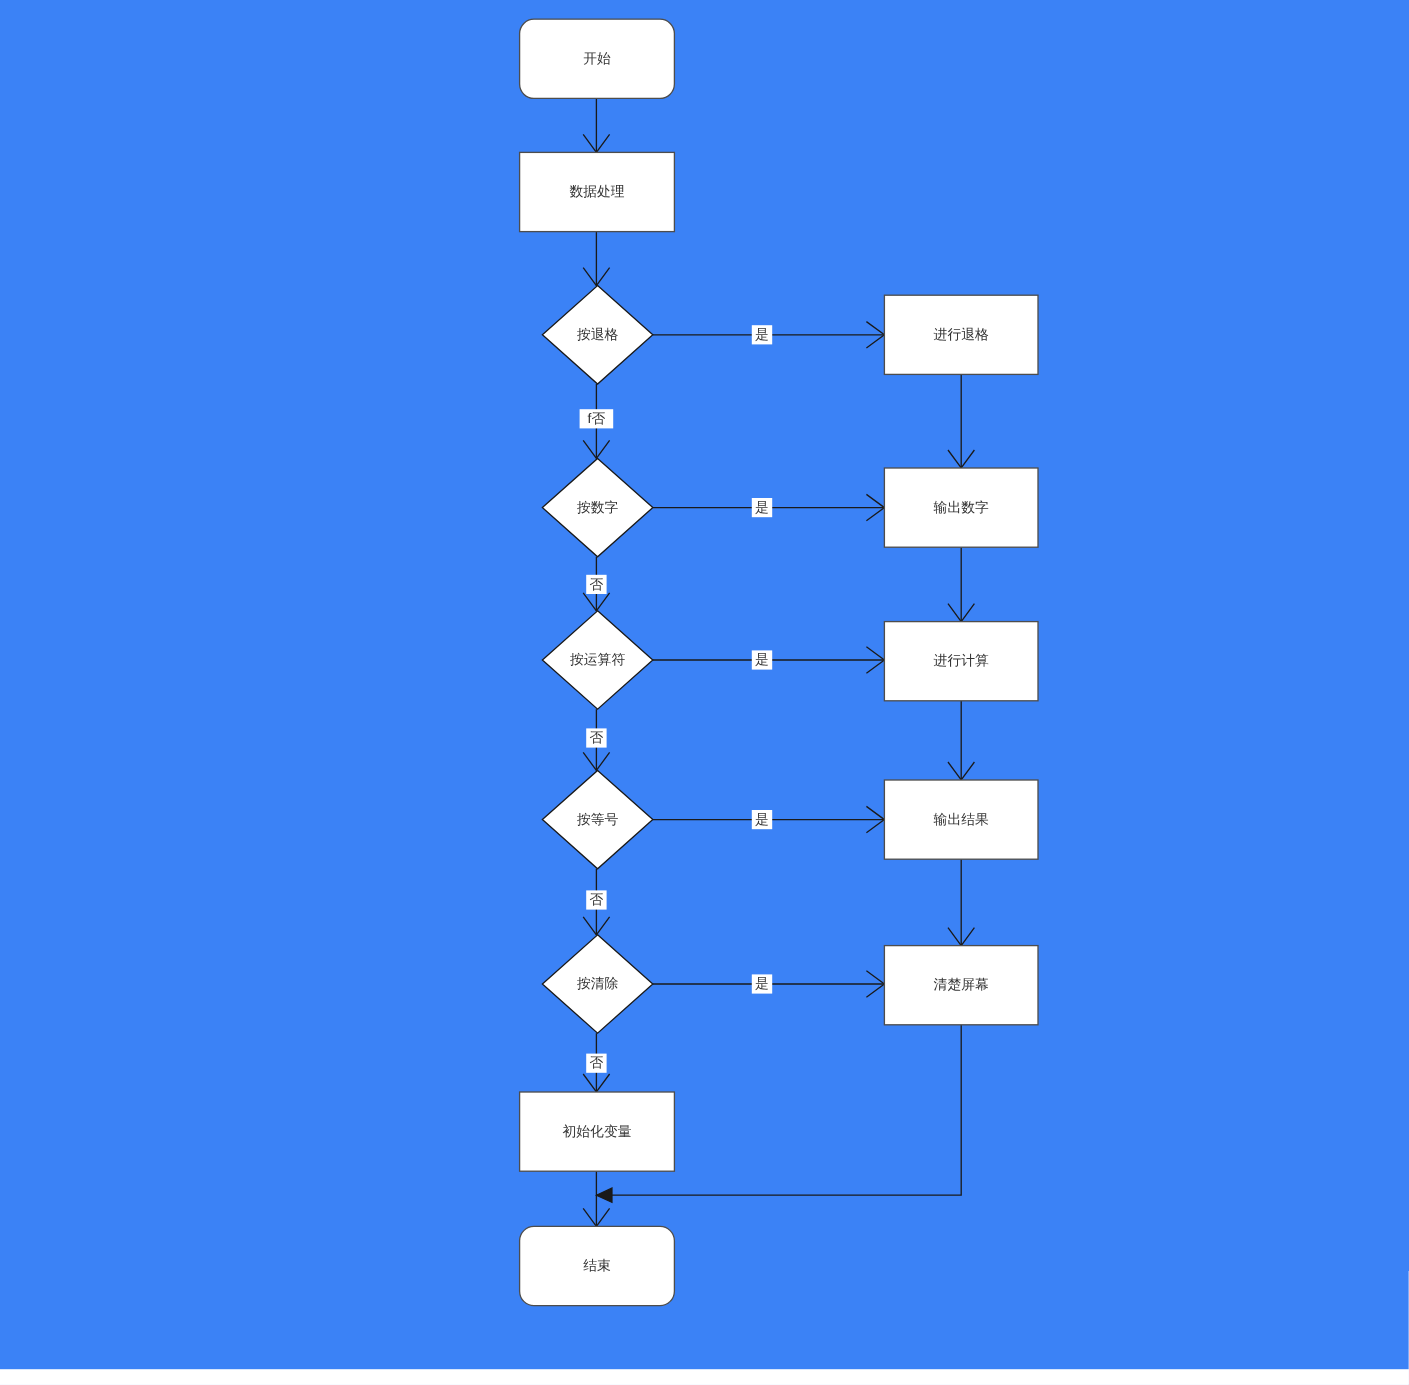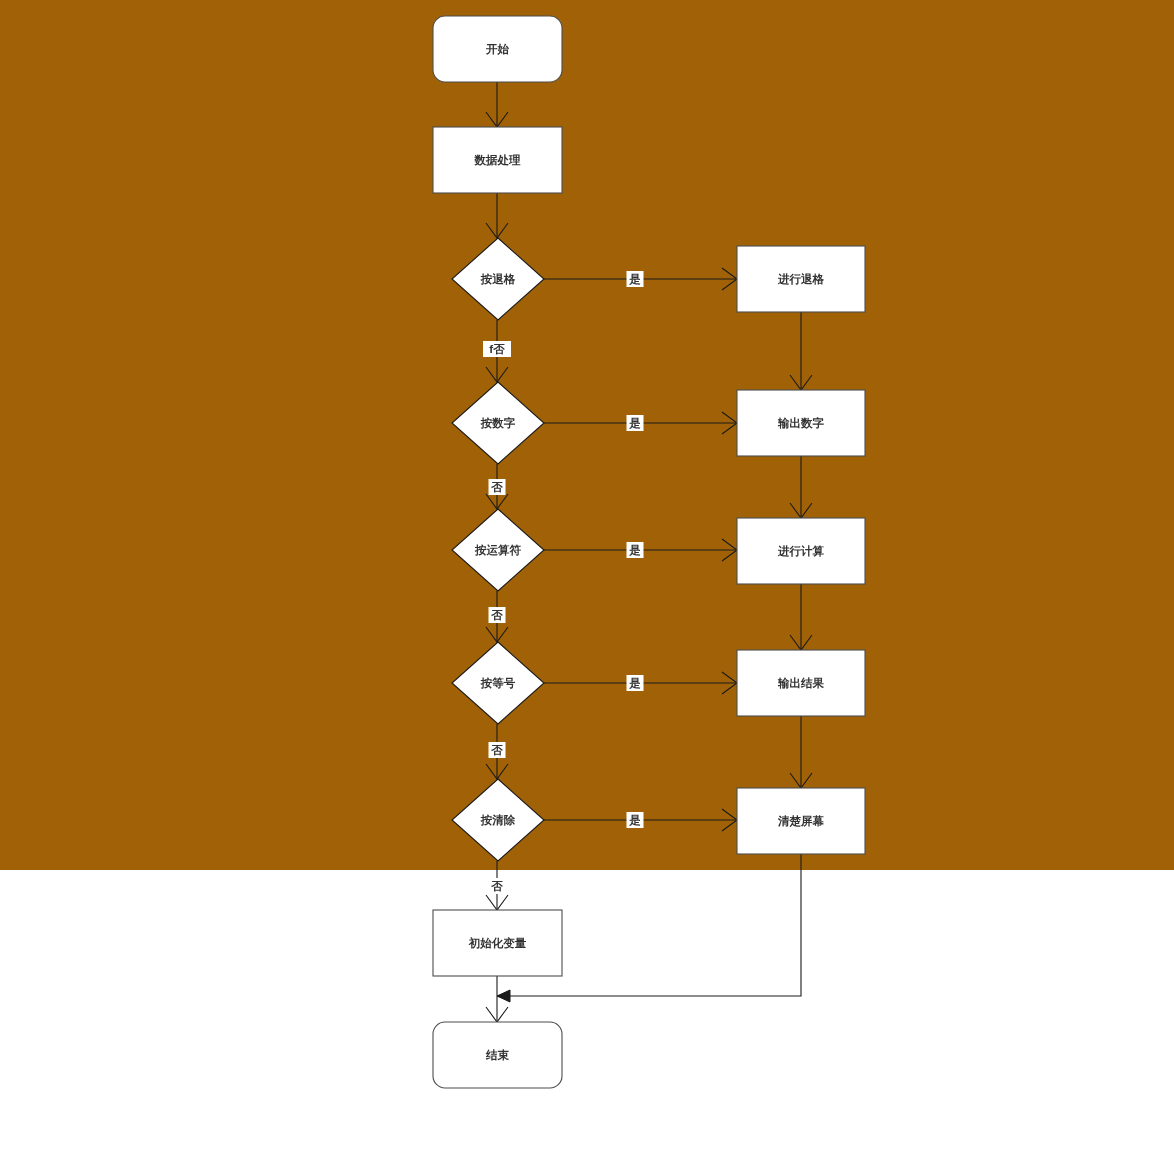--- a/index.html
+++ b/index.html
@@ -10,23 +10,22 @@
   }
   body {
     width: 1174px;
     height: 1154px;
     font-family: "Liberation Sans", "DejaVu Sans", sans-serif;
     overflow: hidden;
   }
   #flow-root {
     position: relative;
     width: 1174px;
-    height: 870px;
-    background: #a16207;
-    font-weight: bold;
+    height: 1141px;
+    background: #3b82f6;
   }
   svg#flow-svg {
     display: block;
     width: 1174px;
     height: 1154px;
   }
   .node-shape {
     fill: #ffffff;
     stroke: #4d4d4d;
     stroke-width: 1.1;

